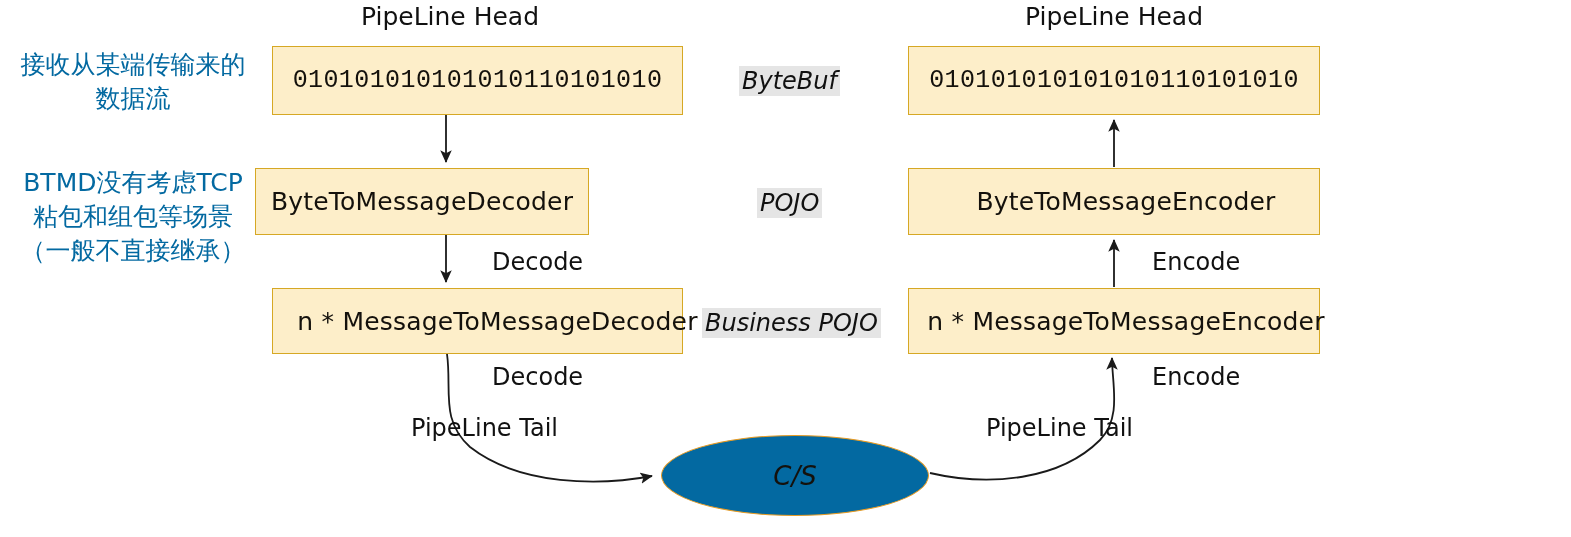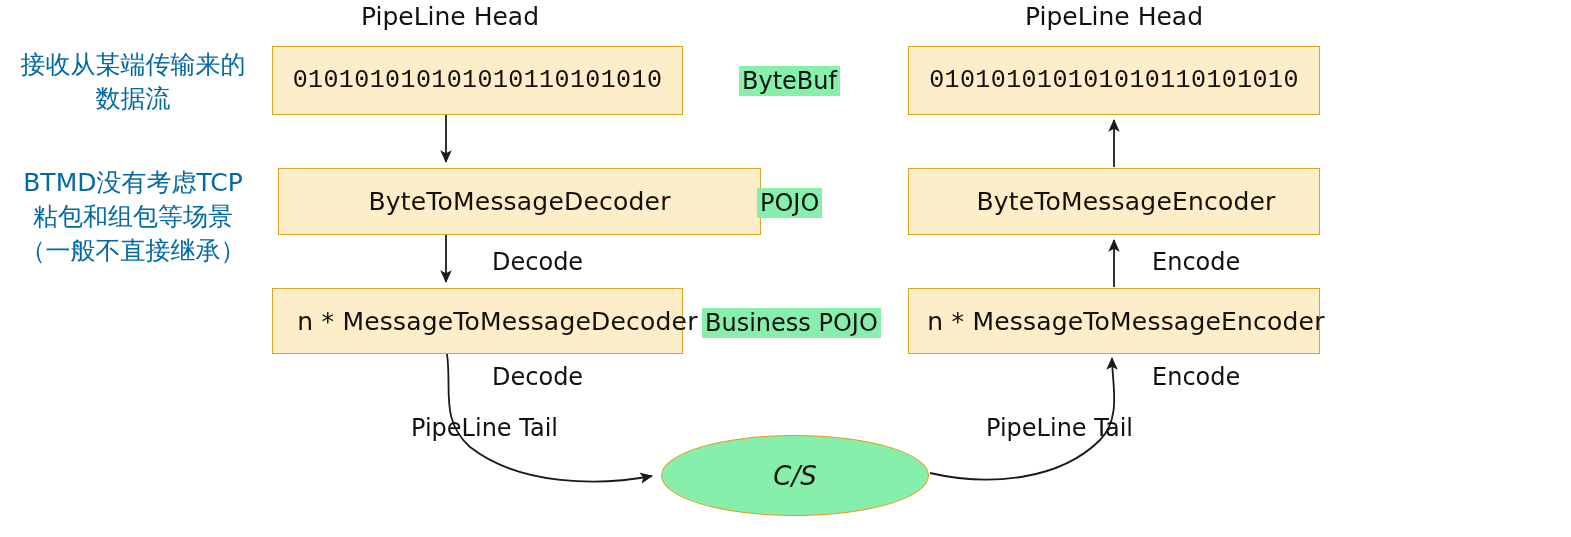--- a/index.html
+++ b/index.html
@@ -40,21 +40,21 @@
     white-space: nowrap;
   }
   .bin-box {
     font-family: Liberation Mono, monospace;
     font-size: 25px;
     letter-spacing: 0.4px;
   }
   .ellipse-node {
     position: absolute;
     box-sizing: border-box;
-    background: #86efac;
+    background: #0369a1;
     border: 1.6px solid #e89b22;
     border-radius: 50%;
     display: flex;
     align-items: center;
     justify-content: center;
     color: #14110c;
     font-size: 26px;
     font-style: italic;
     font-family: "DejaVu Sans", sans-serif;
   }
@@ -66,23 +66,24 @@
     white-space: nowrap;
   }
   .title-label {
     font-size: 25px;
     text-align: center;
   }
   .edge-label {
     font-size: 24px;
   }
   .mid-label {
-    background: #86efac;
+    background: #e5e5e5;
     padding: 1px 3px;
     font-size: 24px;
+    font-style: italic;
   }
   .cn-block {
     position: absolute;
     color: #0369a1;
     font-family: "DejaVu Sans", sans-serif;
     font-size: 25px;
     line-height: 34px;
     text-align: center;
     white-space: pre-line;
     width: 262px;
@@ -111,21 +112,21 @@
 
     <line x1="1114" y1="287" x2="1114" y2="240" stroke="#1a1a1a" stroke-width="1.8" marker-end="url(#arrow)"></line>
 
     <line x1="1114" y1="167" x2="1114" y2="120" stroke="#1a1a1a" stroke-width="1.8" marker-end="url(#arrow)"></line>
   </svg>
 
   <div class="plain-label title-label" style="left:360px; top:2px; width:180px;">PipeLine Head</div>
 
   <div class="node-box bin-box" style="left:272px; top:46px; width:411px; height:69px;">010101010101010110101010</div>
 
-  <div class="node-box" style="left:278px; top:168px; width:483px; height:67px;">ByteToMessageDecoder</div>
+  <div class="node-box" style="left:255px; top:168px; width:334px; height:67px;">ByteToMessageDecoder</div>
 
   <div class="node-box" style="left:272px; top:288px; width:411px; height:66px;padding-left:40px;">n * MessageToMessageDecoder</div>
 
   <div class="plain-label edge-label" style="left:492px; top:248px;">Decode</div>
 
   <div class="plain-label edge-label" style="left:492px; top:363px;">Decode</div>
 
   <div class="plain-label edge-label" style="left:411px; top:414px;">PipeLine Tail</div>
 
   <div class="cn-block" style="top:48px;">接收从某端传输来的

